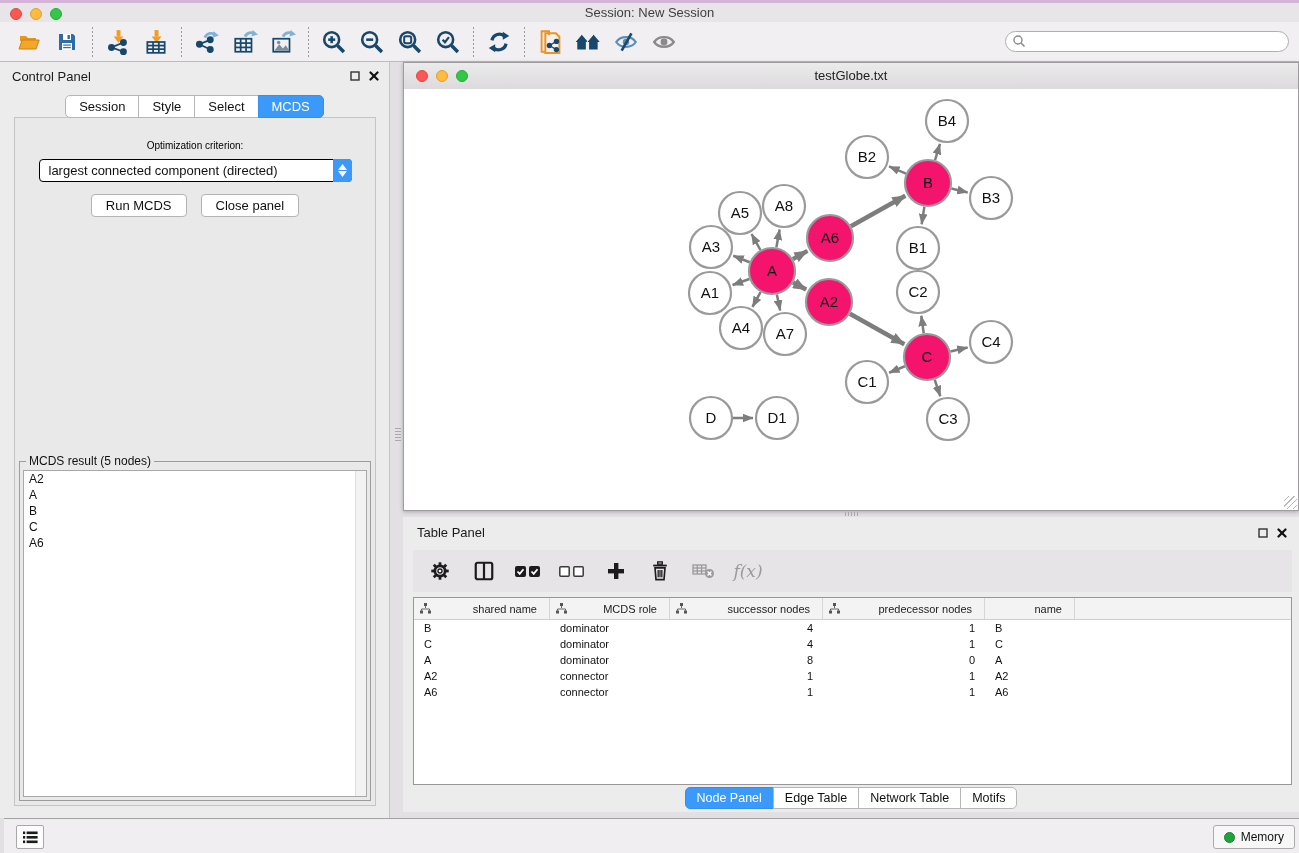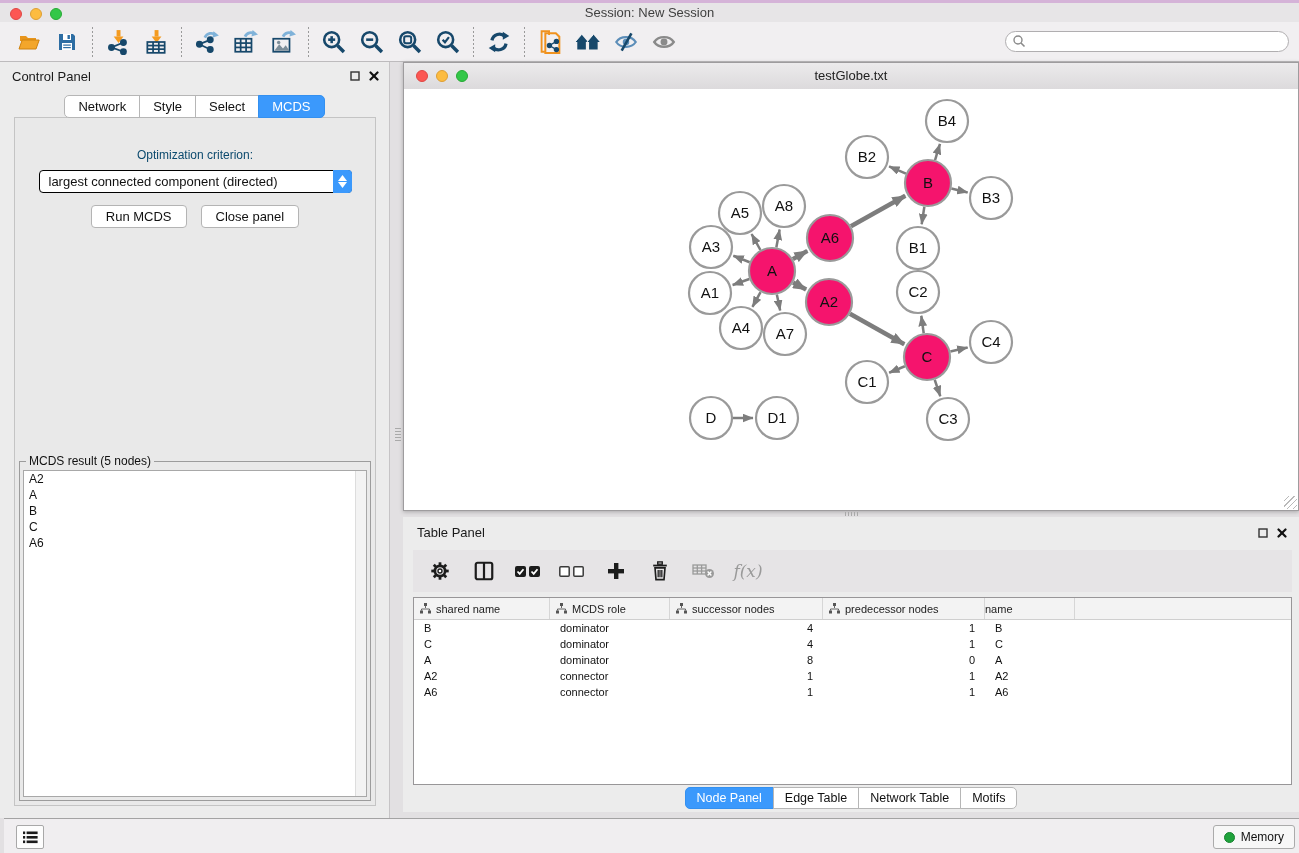--- a/index.html
+++ b/index.html
@@ -36,21 +36,21 @@
   .cp-head{position:relative;height:28px;line-height:28px;padding-left:12px;}
   .cp-head .wctl{position:absolute;right:10px;top:9px;}
   .cp-tabs{position:absolute;left:0;top:33px;width:100%;display:flex;justify-content:center;z-index:3;}
   .seg{background:#fff;border:1px solid #b6b6b6;padding:3px 13px;font-size:13px;color:#111;
        margin-left:-1px;cursor:default;}
   .seg:first-child{border-radius:5px 0 0 5px;margin-left:0;}
   .seg:last-child{border-radius:0 5px 5px 0;}
   .seg.active{background:#3b99fc;border-color:#3390f0;color:#fff;}
   .cp-body{position:absolute;left:14px;top:55px;width:362px;height:689px;background:#e9e9e9;
            border:1px solid #c4c4c4;box-sizing:border-box;}
-  .opt-label{margin-top:30px;text-align:center;font-size:12px;color:#0c4a6e;}
+  .opt-label{margin-top:22px;text-align:center;font-size:10px;color:#000000;}
   .combo{position:relative;margin:8px auto 0;width:313px;height:23px;background:#fff;
          border:1px solid #000000;border-radius:4px;box-sizing:border-box;}
   .combo .val{position:absolute;left:9px;top:3px;font-size:13px;color:#111;white-space:nowrap;}
   .combo .step{position:absolute;right:-1px;top:-1px;width:19px;height:23px;background:#3b99fc;
          border-radius:0 4px 4px 0;display:flex;flex-direction:column;align-items:center;
          justify-content:center;gap:1px;}
   .combo .step svg{display:block;}
   .cp-buttons{margin-top:12px;display:flex;justify-content:center;gap:14px;}
   .btn{background:#fff;border:1px solid #b4b4b4;border-radius:4px;padding:3px 14px;
        font-size:13px;color:#111;}
@@ -86,21 +86,21 @@
   .tp-toolbar{position:absolute;left:10px;top:33px;right:7px;height:42px;background:#e6e4e6;
               display:flex;align-items:center;gap:14px;padding-left:12px;box-sizing:border-box;}
   .tp-toolbar .tbtn{width:30px;}
   .fx{font-family:"DejaVu Serif",serif;font-style:italic;font-size:17px;color:#9a9a9a;}
   .ntable{position:absolute;left:10px;top:80px;right:7px;bottom:27px;background:#fff;
           border:1px solid #989698;box-sizing:border-box;overflow:hidden;}
   .thead{display:flex;height:21px;background:#f3f3f3;border-bottom:1px solid #cfcfcf;}
   .th{display:flex;align-items:center;font-size:11px;color:#222;box-sizing:border-box;
       border-right:1px solid #d6d6d6;}
   .th .hier{margin:0 5px 0 6px;flex:0 0 auto;}
-  .th .lbl{flex:1;text-align:left;padding-right:12px;}
+  .th .lbl{flex:1;text-align:right;padding-right:12px;}
   .trow{display:flex;height:16px;align-items:center;}
   .td{font-size:11px;color:#111;box-sizing:border-box;white-space:nowrap;}
   .al{padding-left:10px;text-align:left;}
   .ar{padding-right:10px;text-align:right;}
   .table-tabs{position:absolute;left:0;right:0;bottom:3px;display:flex;justify-content:center;}
   .table-tabs .seg{font-size:12.5px;padding:3px 11px;}
   
   .statusbar{position:absolute;left:4px;bottom:0;width:100%;height:35px;background:#f0eef0;
              border-top:1px solid #a3a3a3;box-sizing:border-box;}
   .sq-btn{position:absolute;left:12px;top:6px;width:26px;height:22px;background:#fdfdfd;
@@ -308,21 +308,21 @@
           </svg>
         <svg width="10" height="10" viewBox="0 0 10 10">
             <g stroke="#111" stroke-width="2.2" stroke-linecap="round">
               <line x1="1.5" y1="1.5" x2="8.5" y2="8.5"></line>
               <line x1="8.5" y1="1.5" x2="1.5" y2="8.5"></line>
             </g>
           </svg>
       </span>
     </div>
     <div class="cp-tabs" id="cp-tabs">
-        <div class="seg">Network</div>
+        <div class="seg">Session</div>
         <div class="seg">Style</div>
         <div class="seg">Select</div>
         <div class="seg active">MCDS</div>
       </div>
     <div class="cp-body">
       <div class="opt-label">Optimization criterion:</div>
       <div class="combo">
         <span class="val">largest connected component (directed)</span>
         <span class="step">
           <svg width="9" height="6" viewBox="0 0 9 6">

